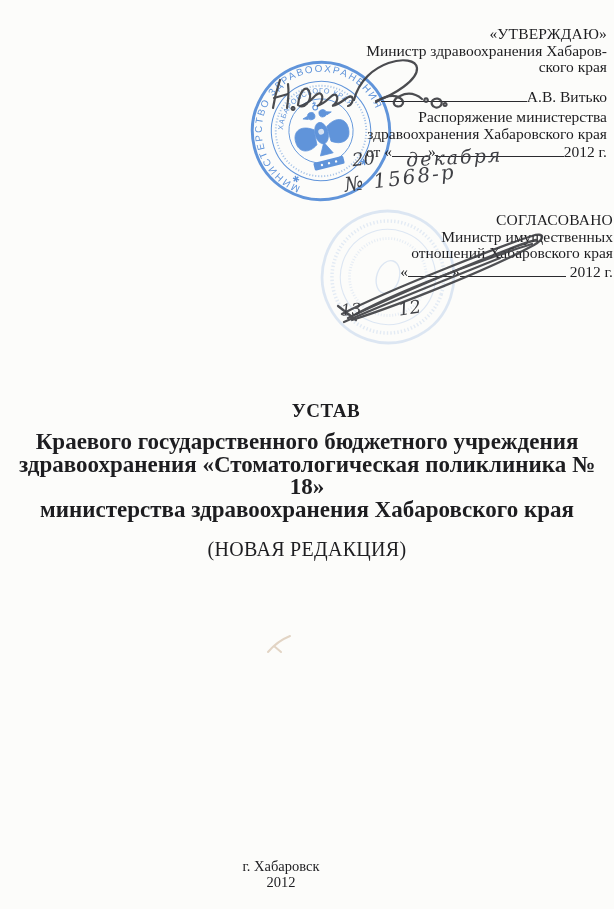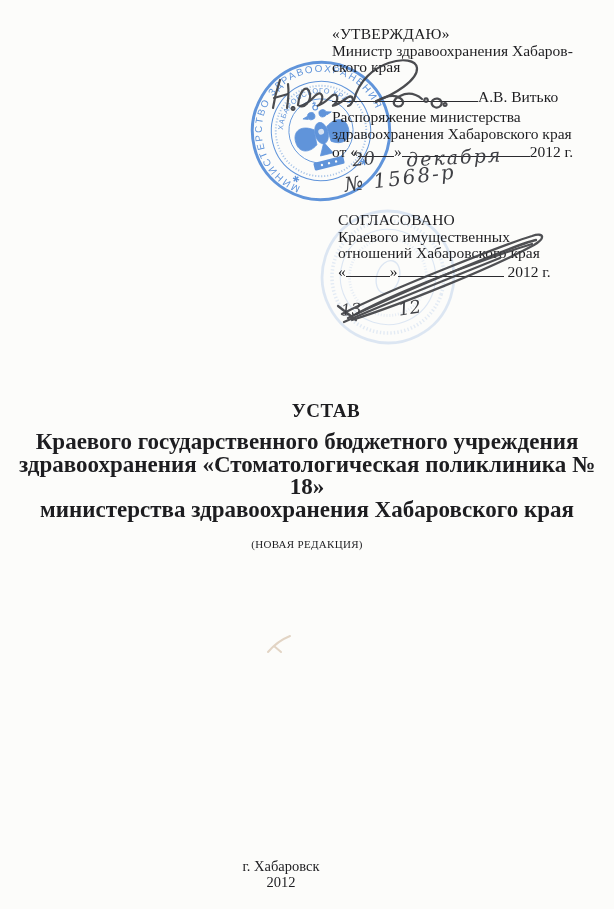--- a/index.html
+++ b/index.html
@@ -5,29 +5,29 @@
   html,body{margin:0;padding:0;background:#e8e8e6;}
   .page{
     position:relative;
     width:614px;height:909px;
     margin:0 auto;
     background:#fcfcfa;
     font-family:"Liberation Serif", serif;
     color:#1d1d20;
     overflow:hidden;
   }
-  .block{position:absolute;font-size:15.5px;line-height:16.5px;}
+  .block{position:absolute;font-size:15.5px;line-height:16.5px;text-align:right;}
   .block div{white-space:nowrap;}
   .heading{letter-spacing:.2px;}
   .sigrow{white-space:nowrap;}
   .blank{display:inline-block;border-bottom:1.3px solid #2a2a2e;height:13px;vertical-align:baseline;}
   .title-block{position:absolute;left:0;top:400px;width:614px;text-align:center;}
   .title-main{font-size:19px;font-weight:bold;letter-spacing:.5px;margin-bottom:9px;padding-left:38px;}
   .title-line{font-size:23px;font-weight:bold;line-height:22.5px;}
-  .edition{font-size:11px;margin-top:17px;letter-spacing:.3px;}
+  .edition{font-size:20px;margin-top:17px;letter-spacing:.3px;}
   .footer{position:absolute;left:0;top:858px;width:562px;text-align:center;font-size:14.5px;line-height:16px;}
   .handwriting{
     position:absolute;
     font-family:"DejaVu Serif", serif;
     font-style:italic;
     color:#3f4045;
     white-space:nowrap;
   }
   .stamp{position:absolute;}
   .sig{position:absolute;}
@@ -96,21 +96,21 @@
     </div>
     <div style="margin-top:4px;">Распоряжение министерства</div>
     <div>здравоохранения Хабаровского края</div>
     <div class="sigrow" style="margin-top:1px;">
       <span>от «</span><span class="blank" style="width:36px;"></span><span>»</span><span class="blank" style="width:128px;"></span><span>2012 г.</span>
     </div>
   </div>
 
   <div class="block" style="left:330px;top:212px;width:275px;margin-left:8px;">
     <div class="heading">СОГЛАСОВАНО</div>
-    <div>Краевого имущественных</div>
+    <div>Министр имущественных</div>
     <div>отношений Хабаровского края</div>
     <div class="sigrow" style="margin-top:1px;">
       <span>«</span><span class="blank" style="width:44px;"></span><span>»</span><span class="blank" style="width:106px;"></span>&nbsp;<span>2012 г.</span>
     </div>
   </div>
 
   <span class="handwriting" style="left:352px;top:148px;font-size:18px;transform:rotate(-6deg);">20</span>
   <span class="handwriting" style="left:406px;top:146px;font-size:19px;letter-spacing:2px;transform:rotate(-3deg);">декабря</span>
   <span class="handwriting" style="left:344px;top:166px;font-size:20px;letter-spacing:2px;transform:rotate(-7deg);">№ 1568-р</span>
   <span class="handwriting" style="left:341px;top:300px;font-size:16px;transform:rotate(-5deg);">13</span>

